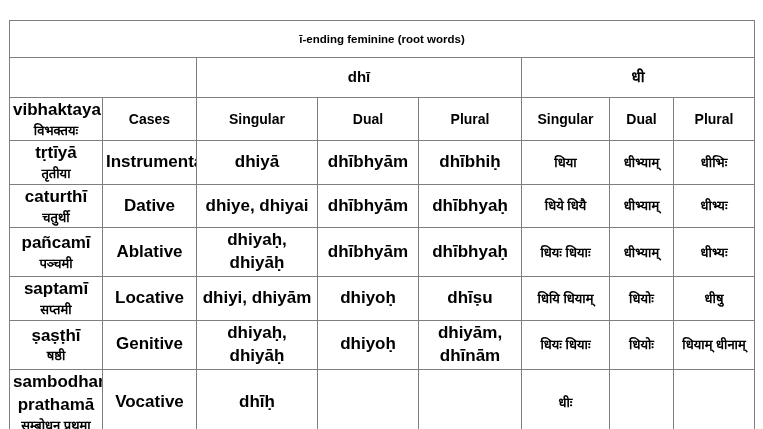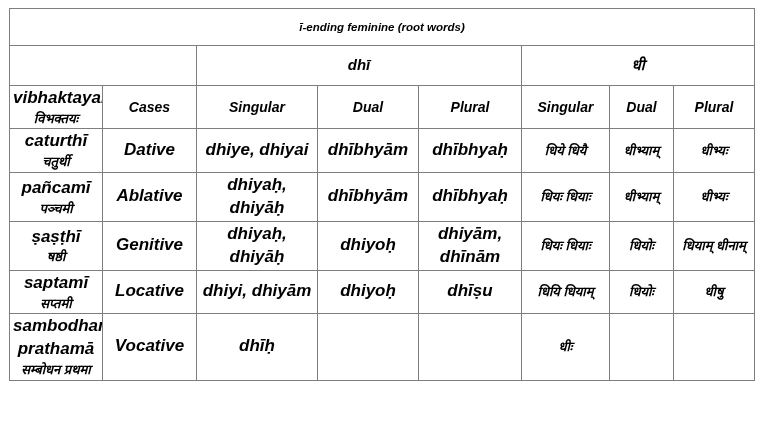--- a/index.html
+++ b/index.html
@@ -8,23 +8,22 @@
     background: #ffffff;
     width: 763px;
     height: 429px;
     font-family: "Liberation Sans", "DejaVu Sans", sans-serif;
     color: #000000;
   }
   .page {
     box-sizing: border-box;
     width: 763px;
     height: 344px;
-    padding: 8px 9px;
+    padding: 20px 9px;
     background: #ffffff;
-    font-style: italic;
   }
   table.declension {
     border-collapse: collapse;
     table-layout: fixed;
     width: 745px;
   }
   table.declension td {
     border: 1px solid #7e7e7e;
     text-align: center;
     vertical-align: middle;
@@ -79,20 +78,33 @@
       <td class="colhead-cell">Singular</td>
       <td class="colhead-cell">Dual</td>
       <td class="colhead-cell">Plural</td>
       <td class="colhead-cell">Singular</td>
       <td class="colhead-cell">Dual</td>
       <td class="colhead-cell">Plural</td>
     </tr>
 
 
 
+    <tr class="r-body">
+      <td>
+        <div class="latin">tṛtīyā</div>
+        <div class="deva">तृतीया</div>
+      </td>
+      <td class="latin">Instrumental</td>
+      <td class="latin">dhiyā</td>
+      <td class="latin">dhībhyām</td>
+      <td class="latin">dhībhiḥ</td>
+      <td class="deva">धिया</td>
+      <td class="deva">धीभ्याम्</td>
+      <td class="deva">धीभिः</td>
+    </tr>
 
     <tr class="r-body">
       <td>
         <div class="latin">caturthī</div>
         <div class="deva">चतुर्थी</div>
       </td>
       <td class="latin">Dative</td>
       <td class="latin">dhiye, dhiyai</td>
       <td class="latin">dhībhyām</td>
       <td class="latin">dhībhyaḥ</td>
@@ -110,44 +122,44 @@
       <td class="latin">dhiyaḥ, dhiyāḥ</td>
       <td class="latin">dhībhyām</td>
       <td class="latin">dhībhyaḥ</td>
       <td class="deva">धियः धियाः</td>
       <td class="deva">धीभ्याम्</td>
       <td class="deva">धीभ्यः</td>
     </tr>
 
     <tr class="r-body">
       <td>
+        <div class="latin">saptamī</div>
+        <div class="deva">सप्तमी</div>
+      </td>
+      <td class="latin">Locative</td>
+      <td class="latin">dhiyi, dhiyām</td>
+      <td class="latin">dhiyoḥ</td>
+      <td class="latin">dhīṣu</td>
+      <td class="deva">धियि धियाम्</td>
+      <td class="deva">धियोः</td>
+      <td class="deva">धीषु</td>
+    </tr>
+
+    <tr class="r-body">
+      <td>
         <div class="latin">ṣaṣṭhī</div>
         <div class="deva">षष्ठी</div>
       </td>
       <td class="latin">Genitive</td>
       <td class="latin">dhiyaḥ, dhiyāḥ</td>
       <td class="latin">dhiyoḥ</td>
       <td class="latin">dhiyām, dhīnām</td>
       <td class="deva">धियः धियाः</td>
       <td class="deva">धियोः</td>
       <td class="deva">धियाम् धीनाम्</td>
-    </tr>
-
-    <tr class="r-body">
-      <td>
-        <div class="latin">saptamī</div>
-        <div class="deva">सप्तमी</div>
-      </td>
-      <td class="latin">Locative</td>
-      <td class="latin">dhiyi, dhiyām</td>
-      <td class="latin">dhiyoḥ</td>
-      <td class="latin">dhīṣu</td>
-      <td class="deva">धियि धियाम्</td>
-      <td class="deva">धियोः</td>
-      <td class="deva">धीषु</td>
     </tr>
 
     <tr class="r-voc">
       <td>
         <div class="latin">sambodhana prathamā</div>
         <div class="deva">सम्बोधन प्रथमा</div>
       </td>
       <td class="latin">Vocative</td>
       <td class="latin">dhīḥ</td>
       <td class="latin"></td>

